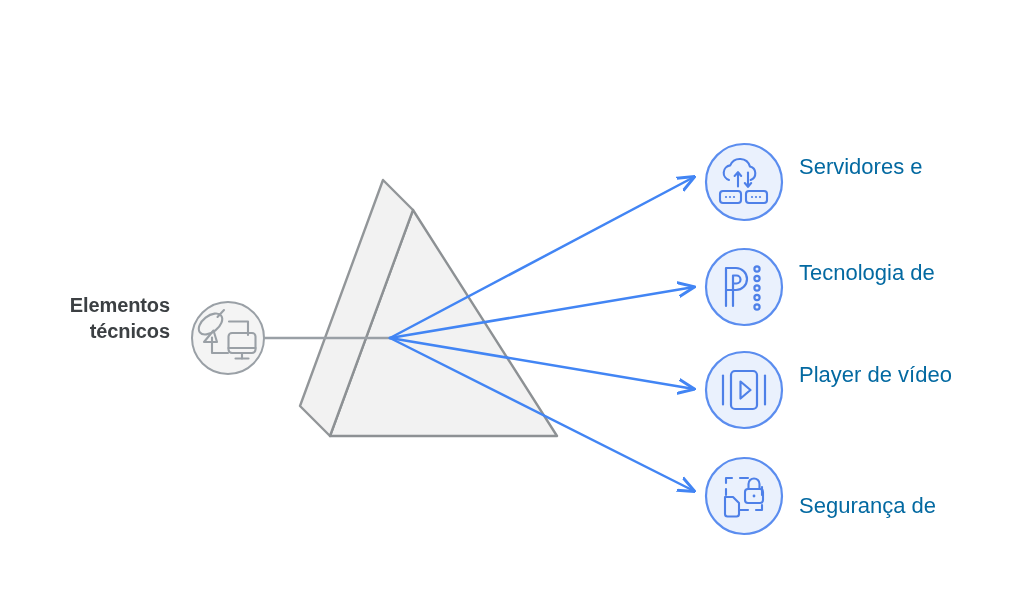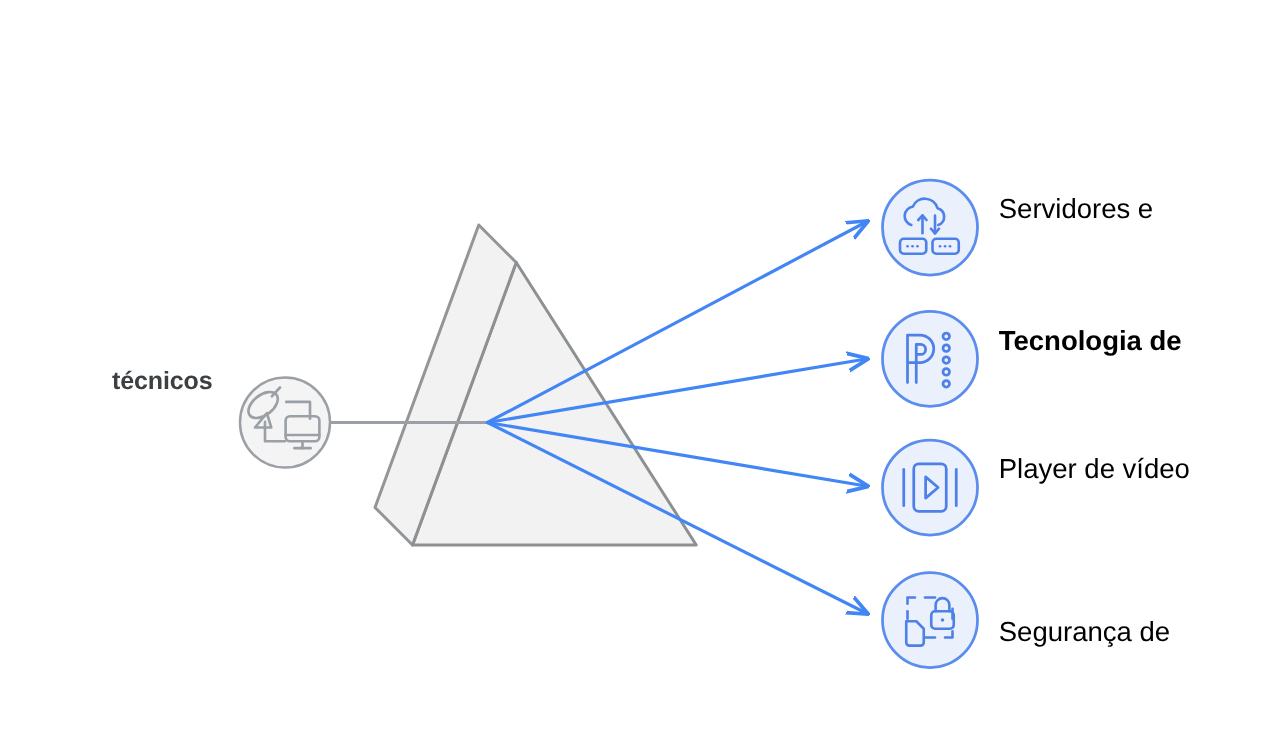--- a/index.html
+++ b/index.html
@@ -40,25 +40,25 @@
     letter-spacing: -0.1px;
   }
 
   
   .node-label {
     position: absolute;
     left: 799px;
     width: 215px;
     font-size: 22px;
     line-height: 30px;
-    color: #000000;
+    color: #0369a1;
     font-weight: normal;
   }
   .node-label.n0 { top: 152px; }
-  .node-label.n1 { top: 258px; font-weight: bold; }
+  .node-label.n1 { top: 258px; }
   .node-label.n2 { top: 360px; }
   .node-label.n3 { top: 491px; }
 </style>
 </head>
 <body>
 
 <div id="canvas">
 
   <svg id="scene" viewBox="0 0 1023 595" xmlns="http://www.w3.org/2000/svg">
 
@@ -175,20 +175,21 @@
 
         <path d="M 725 497 L 733 497 L 739 503 L 739 514
                  a 2.5 2.5 0 0 1 -2.5 2.5 L 727.5 516.5
                  a 2.5 2.5 0 0 1 -2.5 -2.5 Z"></path>
       </g>
     </g>
 
   </svg>
 
   <div class="root-label">
+    <div>Elementos</div>
     <div>técnicos</div>
   </div>
 
   <div class="node-label n0">
     <div>Servidores e</div>
   </div>
 
   <div class="node-label n1">
     <div>Tecnologia de</div>
   </div>

